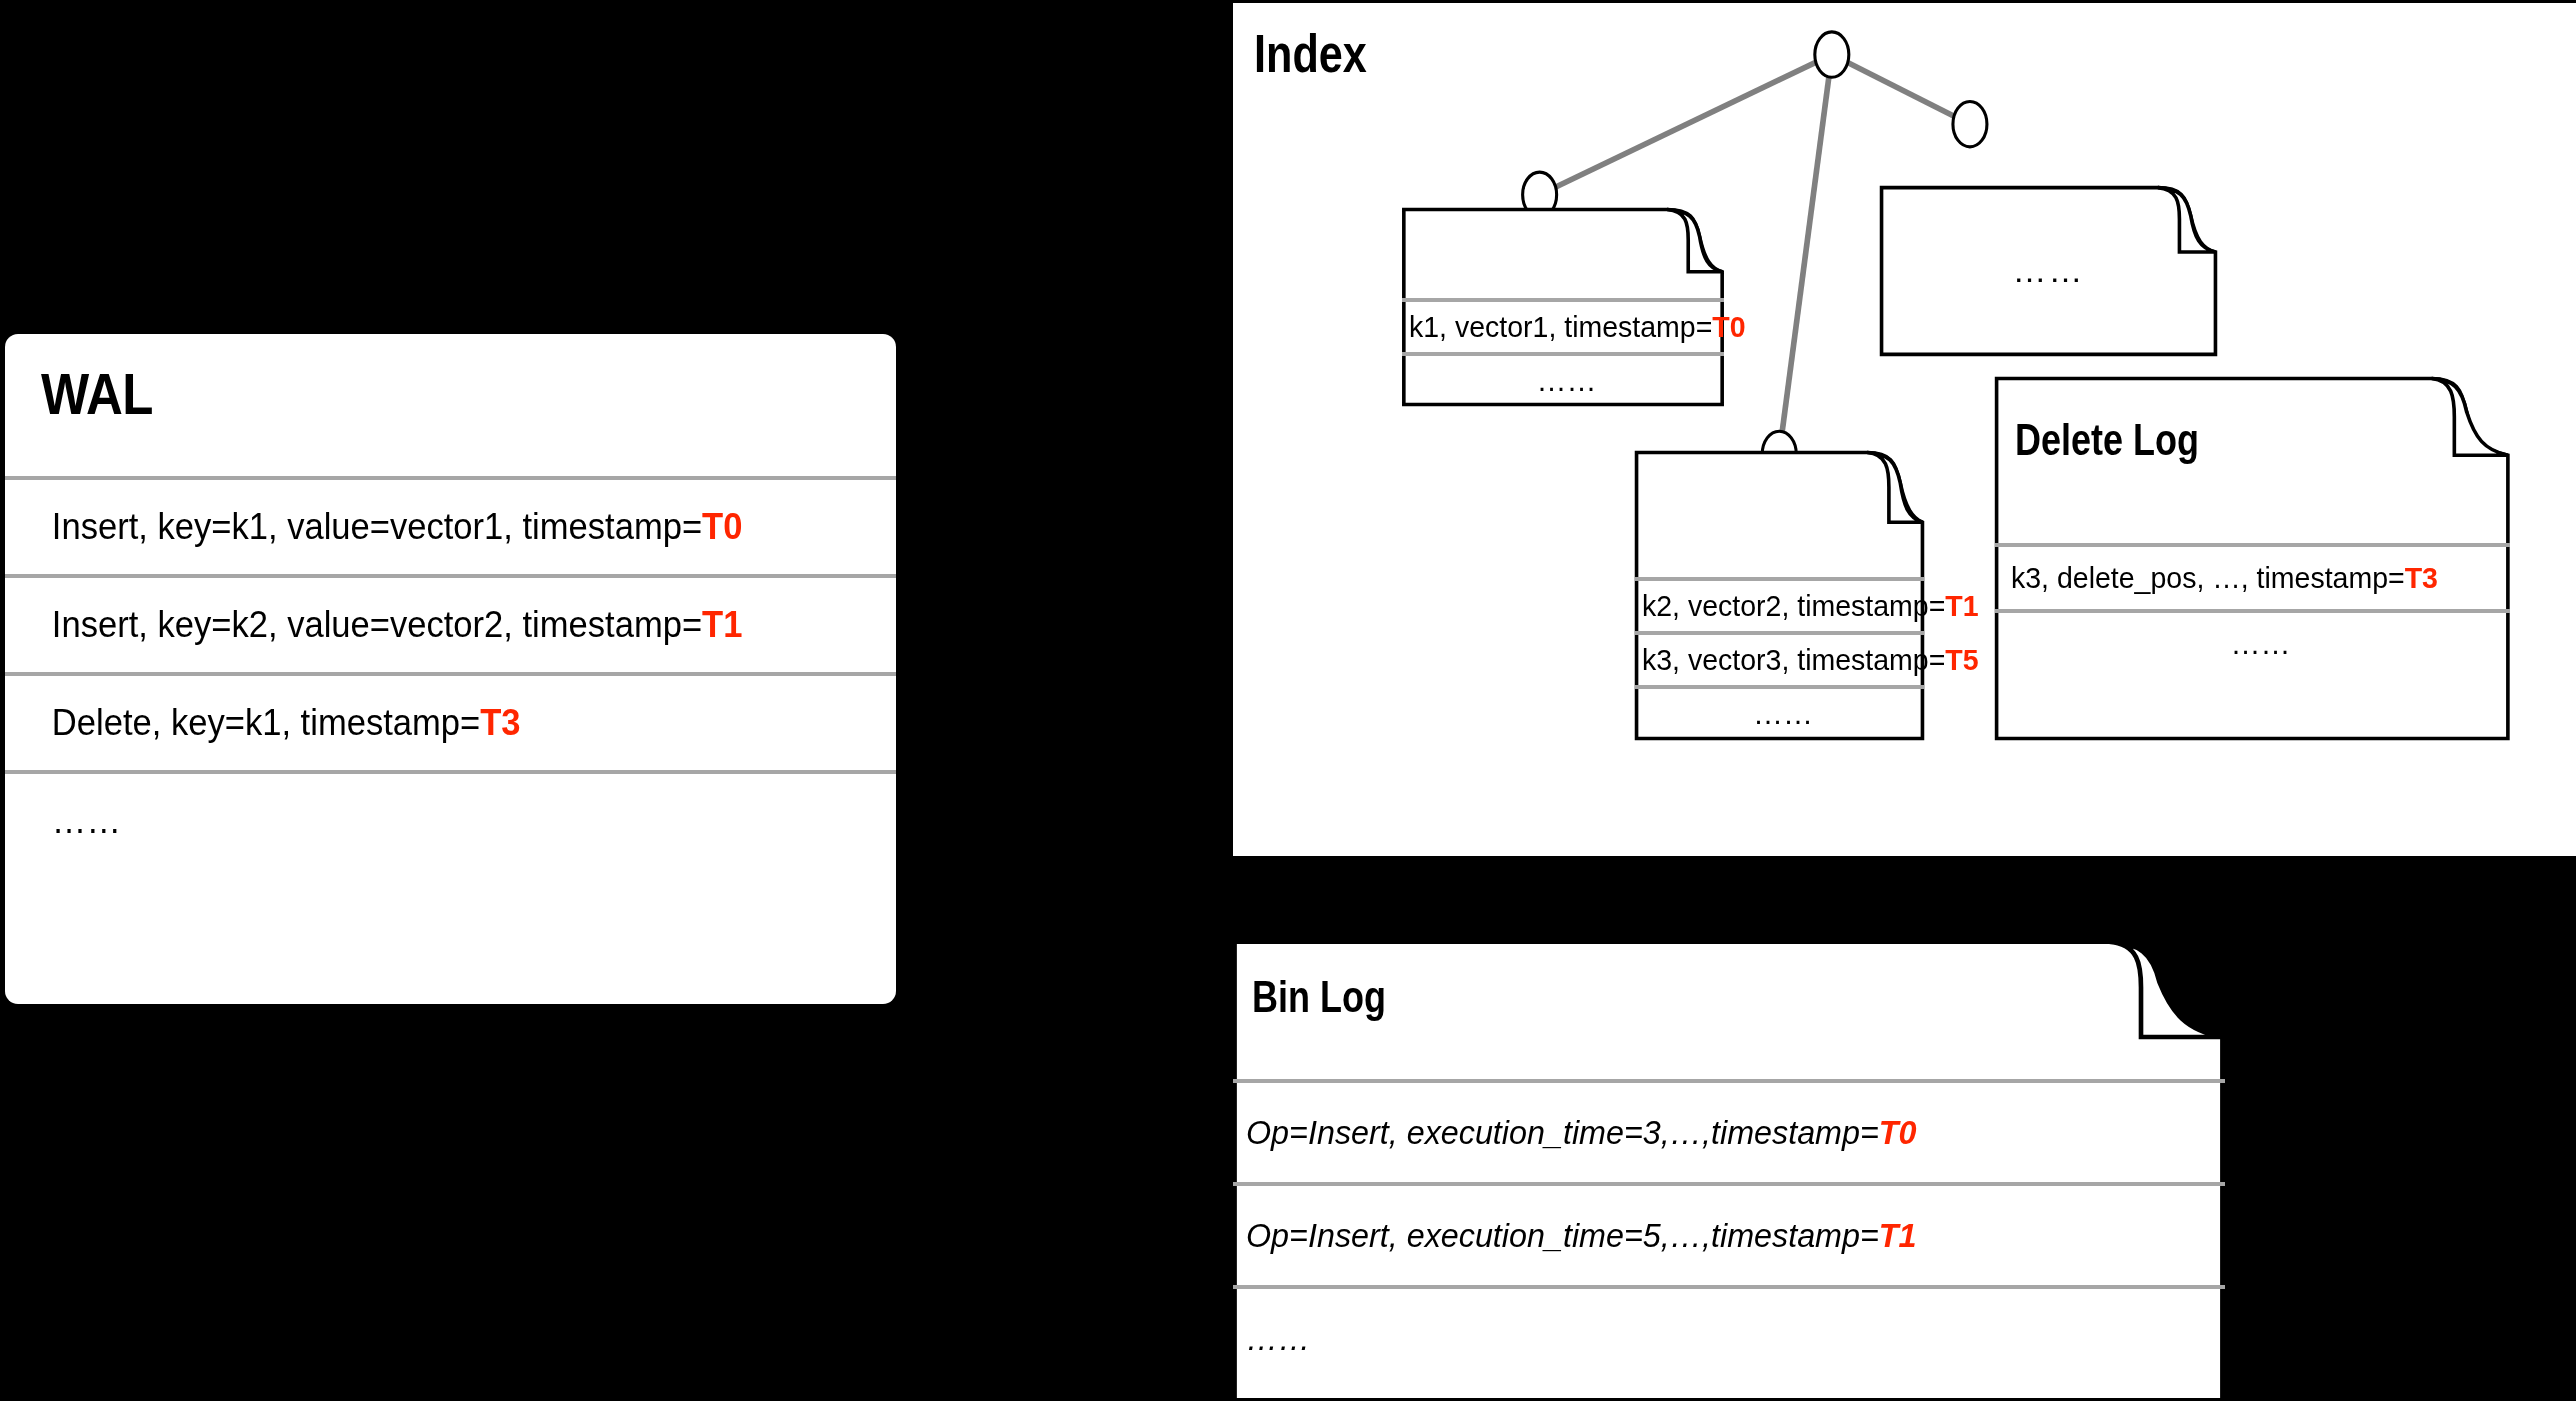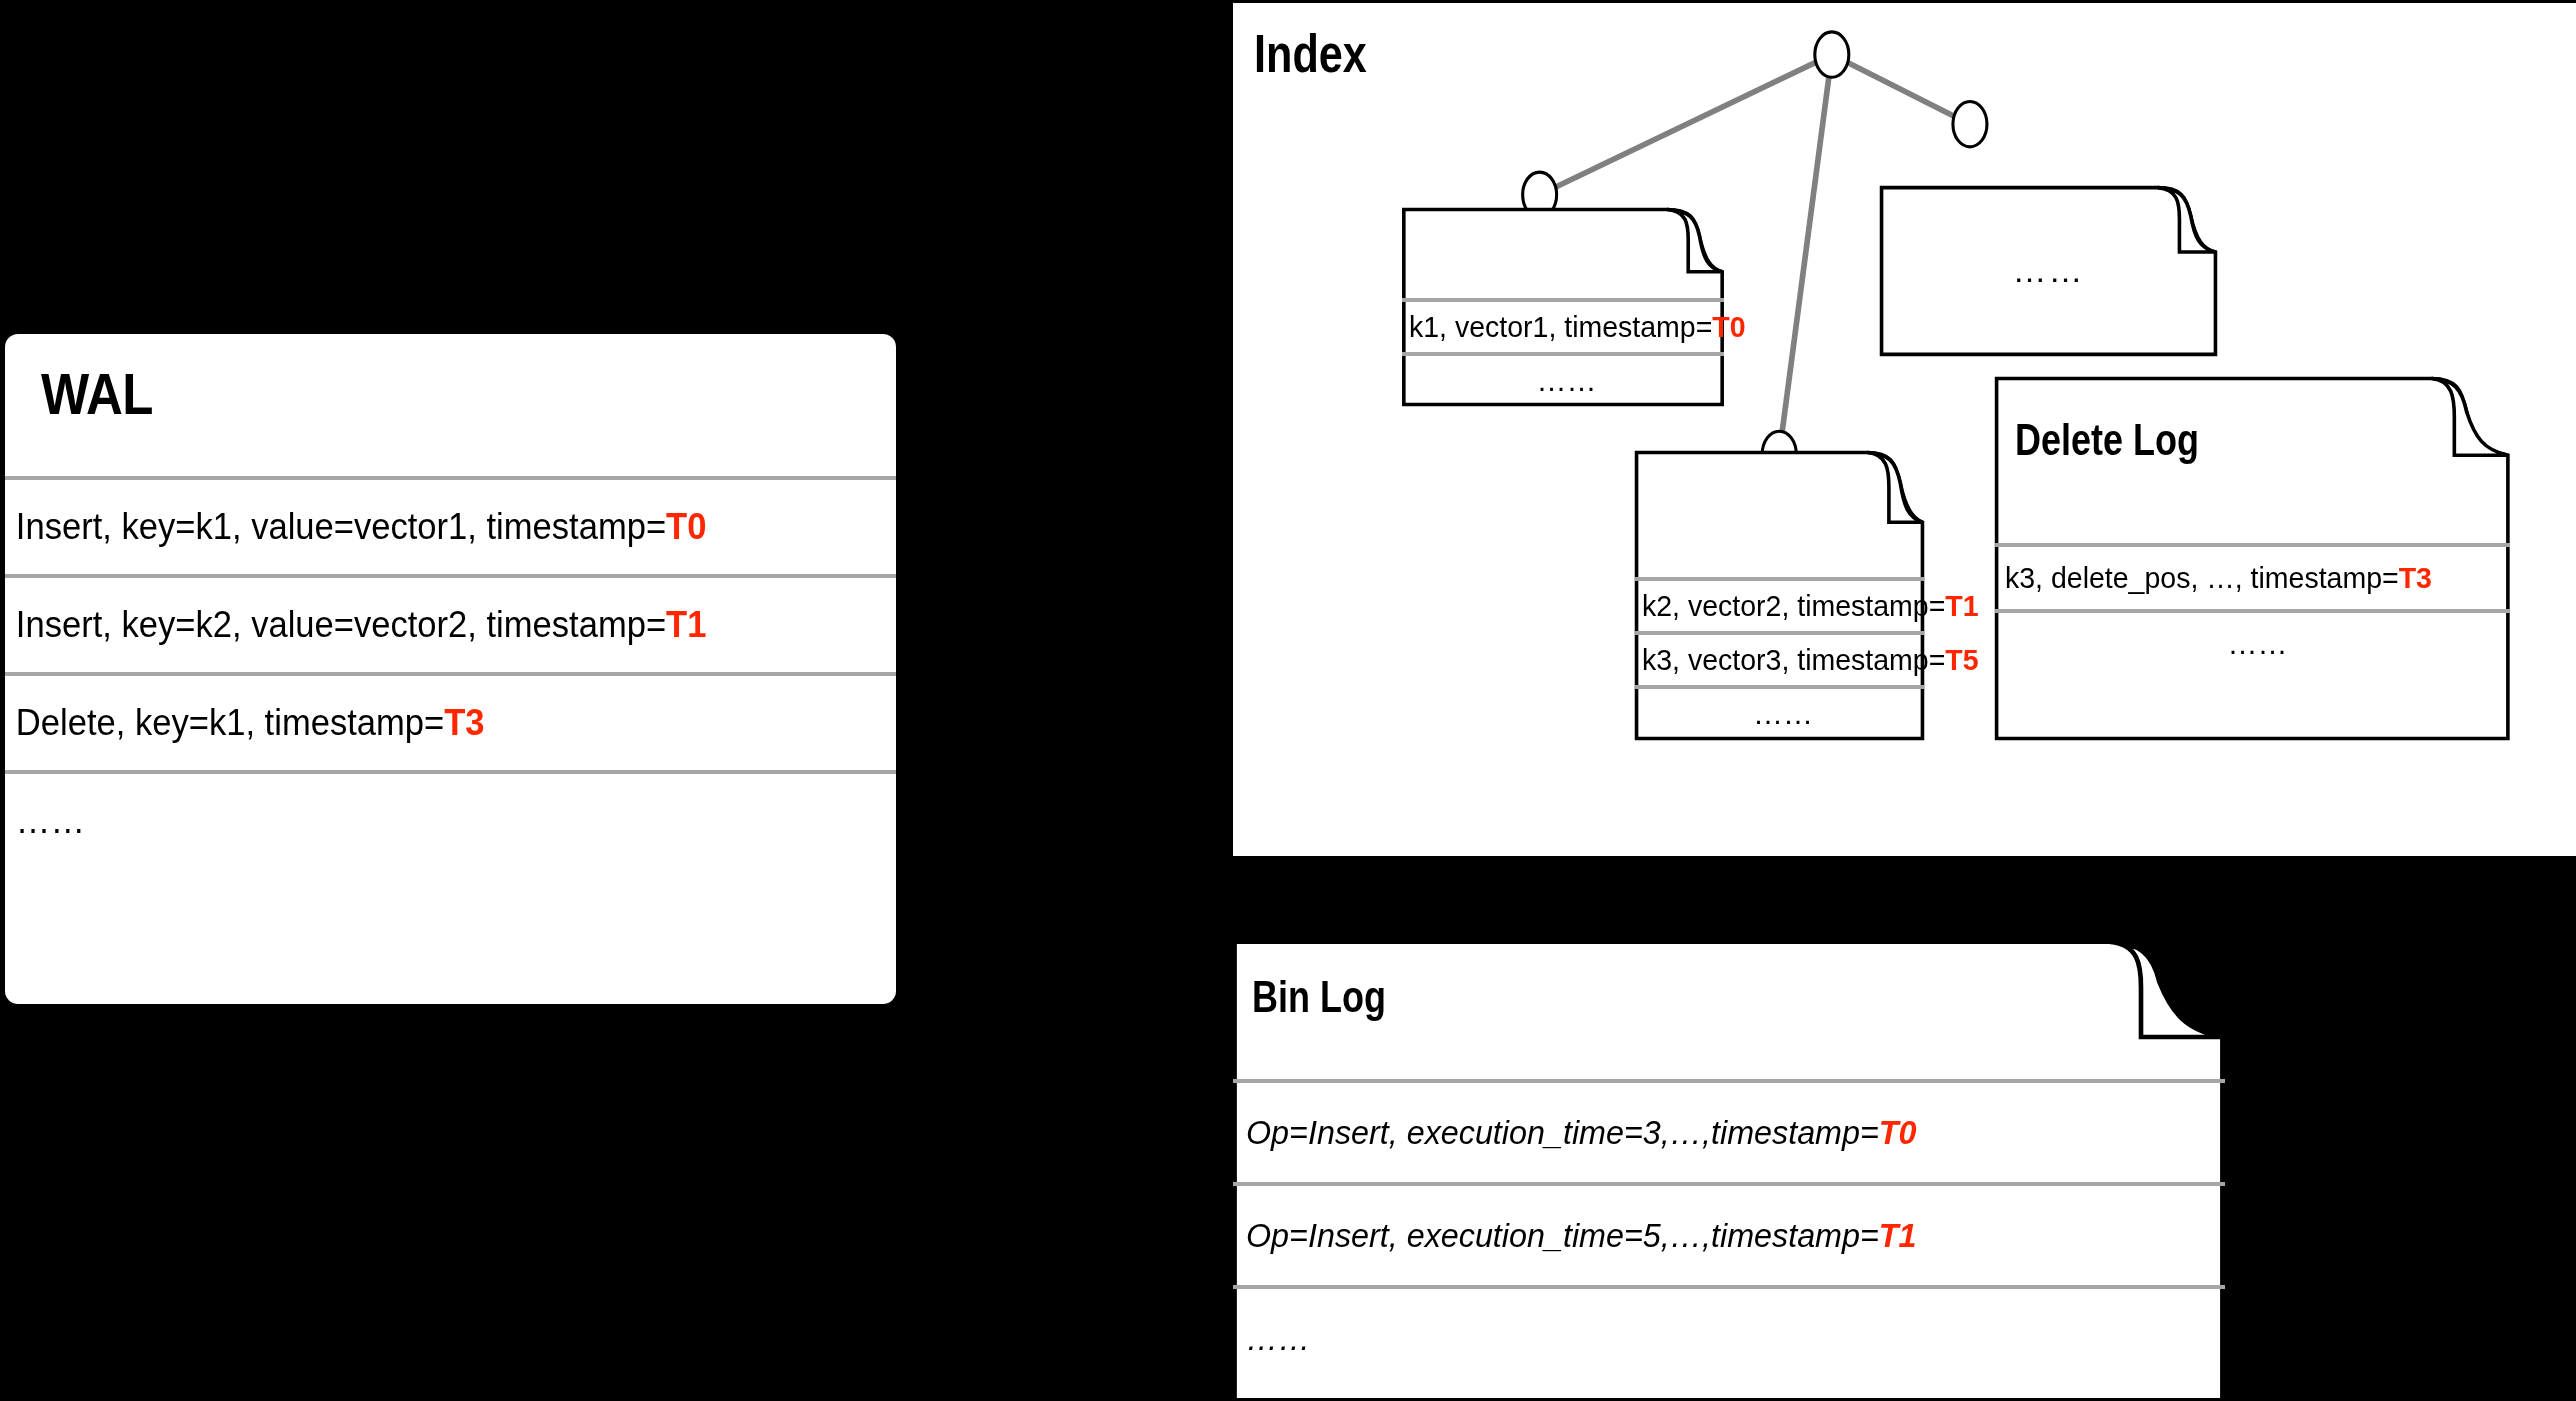--- a/index.html
+++ b/index.html
@@ -8,21 +8,21 @@
 
   .panel{position:absolute;background:#fff;box-sizing:border-box;}
 
   
   #wal{left:5.2px;top:334px;width:891px;height:670px;border-radius:13px;}
   .wal-title{position:absolute;left:36px;top:26px;font-size:58px;font-weight:700;
              letter-spacing:-0.5px;color:#000;font-stretch:condensed;transform:scaleX(.88);
              transform-origin:left center;white-space:nowrap;}
   .wal-rows{position:absolute;left:0;top:142px;width:100%;}
   .wal-row{position:relative;height:98px;box-sizing:border-box;
-           border-top:4.6px solid #a6a6a6;display:flex;align-items:center;}
+           border-top:4.6px solid #a6a6a6;display:flex;align-items:center;padding-left:36px;}
   .wal-row span.txt{padding-left:11.3px;font-size:36px;color:#000;white-space:nowrap;
                     transform:scaleX(.96);transform-origin:left center;}
 
   
   #index{left:1233px;top:2.6px;width:1579px;height:853px;}
   .index-title{position:absolute;left:20.6px;top:19.6px;font-size:54px;font-weight:700;
                color:#000;transform:scaleX(.8);transform-origin:left center;white-space:nowrap;}
 
   
   #tree{position:absolute;left:0;top:0;width:1579px;height:853px;pointer-events:none;}
@@ -52,21 +52,21 @@
 
   
   #boxC{left:402px;top:448px;width:289px;height:289px;}
   #boxC .rows{top:126px;}
   #boxC .drow{height:54px;padding-left:7.2px;}
 
   
   #boxD{left:762px;top:374px;width:515px;height:363px;}
   #boxD .dtitle{left:19.6px;top:37px;}
   #boxD .rows{top:166px;}
-  #boxD .drow{height:66px;padding-left:10px;}
+  #boxD .drow{height:66px;padding-left:16px;}
 
   
   #binlog{left:1233px;top:940px;width:992px;height:462px;}
   #binlog .dtitle{left:18.5px;top:31px;}
   #binlog .rows{position:absolute;left:0;top:139px;width:100%;font-style:italic;}
   #binlog .brow{position:relative;height:103px;box-sizing:border-box;
                 border-top:4.6px solid #a6a6a6;display:flex;align-items:center;
                 padding-left:13.4px;}
   #binlog .brow .txt{font-size:34px;color:#000;white-space:nowrap;
                      transform:scaleX(.95);transform-origin:left center;}

